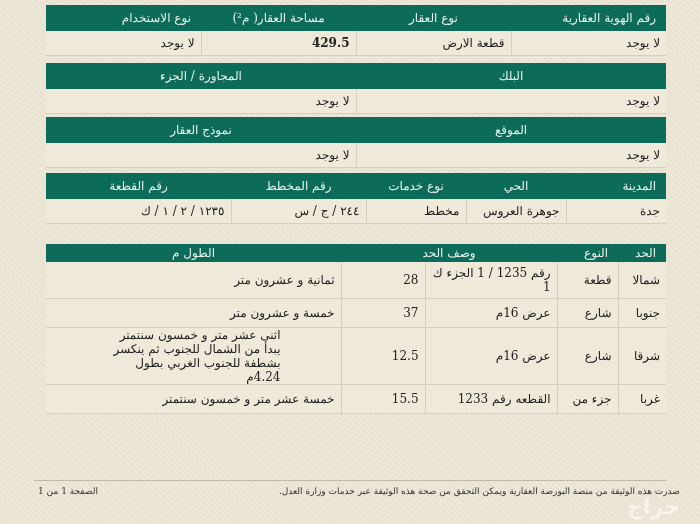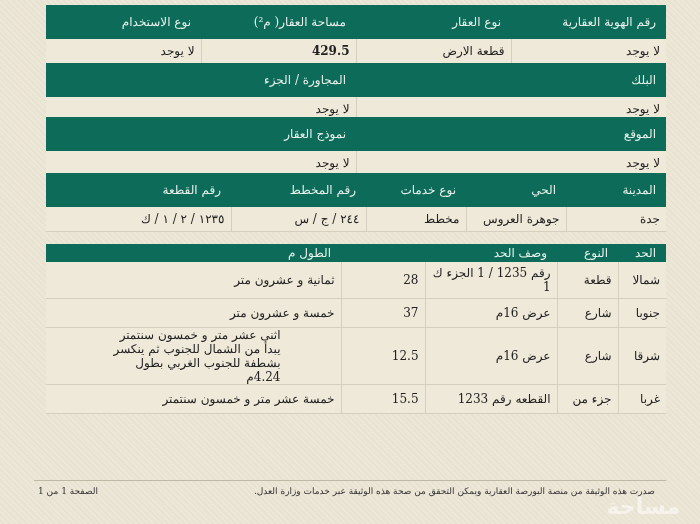--- a/index.html
+++ b/index.html
@@ -10,37 +10,37 @@
     font-family: "DejaVu Serif", "Liberation Serif", serif;
     color:#222;
     position:relative;
   }
   .tbl {
     position:absolute; left:46px; width:620px;
     border-collapse:collapse; direction:rtl; table-layout:fixed;
   }
   .tbl th {
     background:#0c6b59; color:#e9f1ec; font-weight:normal;
-    font-size:12px; height:34px; padding:0 10px; text-align:right;
+    font-size:12px; height:26px; padding:0 10px; text-align:right;
   }
-  .tbl th.c { }
+  .tbl th.c { text-align:center; }
   .tbl td {
     background:#efe9d9; font-size:12px; height:24px; text-align:right;
     border-left:1px solid #d6cfbd; border-bottom:1px solid #d6cfbd;
     padding:0 6px; line-height:14px;
   }
   .tbl td:last-child { border-left:none; }
   #t1 { top:5px; } #t2 { top:63px; } #t3 { top:117px; } #t4 { top:173px; }
   #t5 { top:244px; }
   #t5 th { height:18px; }
   #t5 td { height:36px; }
   #t5 tr.tall td { height:56px; }
   #t5 tr.short td { height:28px;margin-top:15px; }
   .footer-line { position:absolute; left:34px; width:632px; top:480px; height:1px; background:#bfb8a6; }
-  .footer-text { position:absolute; top:486px; right:45px; font-size:9px; direction:rtl; color:#333; }
+  .footer-text { position:absolute; top:486px; right:20px; font-size:9px; direction:rtl; color:#333; }
   .footer-page { position:absolute; top:486px; left:38px; font-size:9px; direction:rtl; color:#333; }
   .watermark { position:absolute; right:20px; top:494px; font-size:22px; color:rgba(255,255,255,0.55); letter-spacing:2px; font-family:"DejaVu Sans", sans-serif; font-weight:bold; }
 </style>
 </head>
 <body>
 
 <table class="tbl" id="t1">
   <tbody>
       <tr>
     <th>رقم الهوية العقارية</th>
@@ -151,13 +151,13 @@
     <td>القطعه رقم 1233</td>
     <td>15.5</td>
     <td>خمسة عشر متر و خمسون سنتمتر</td>
   </tr>
 </tbody>
   </table>
 
 <div class="footer-line"></div>
 <div class="footer-text">صدرت هذه الوثيقة من منصة البورصة العقارية ويمكن التحقق من صحة هذه الوثيقة عبر خدمات وزارة العدل.</div>
 <div class="footer-page">الصفحة 1 من 1</div>
-<div class="watermark">مساحة</div>
+<div class="watermark">حراج</div>
 
 </body></html>

